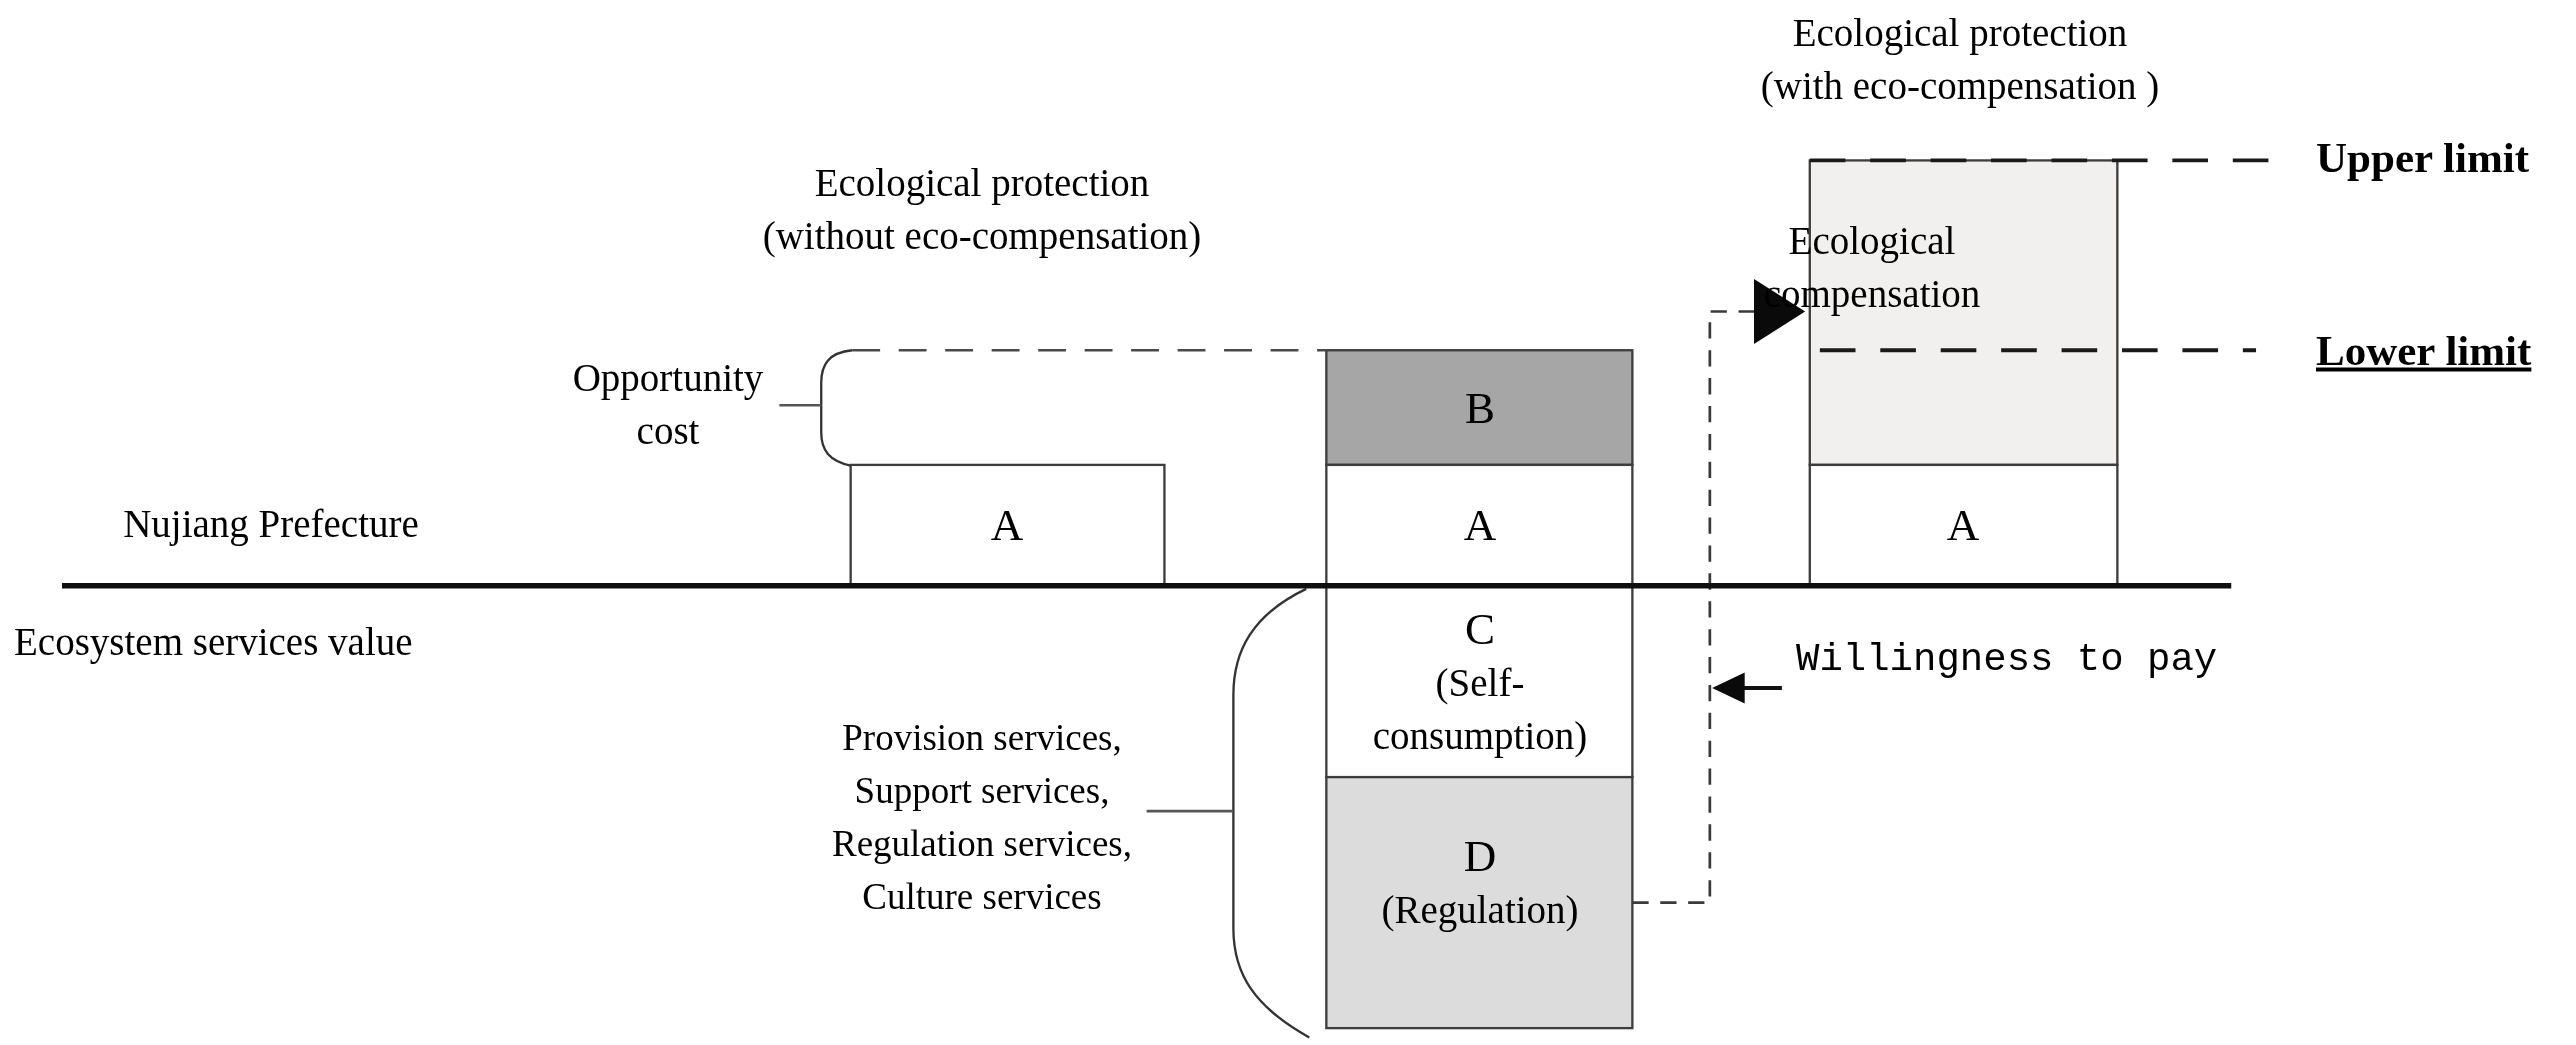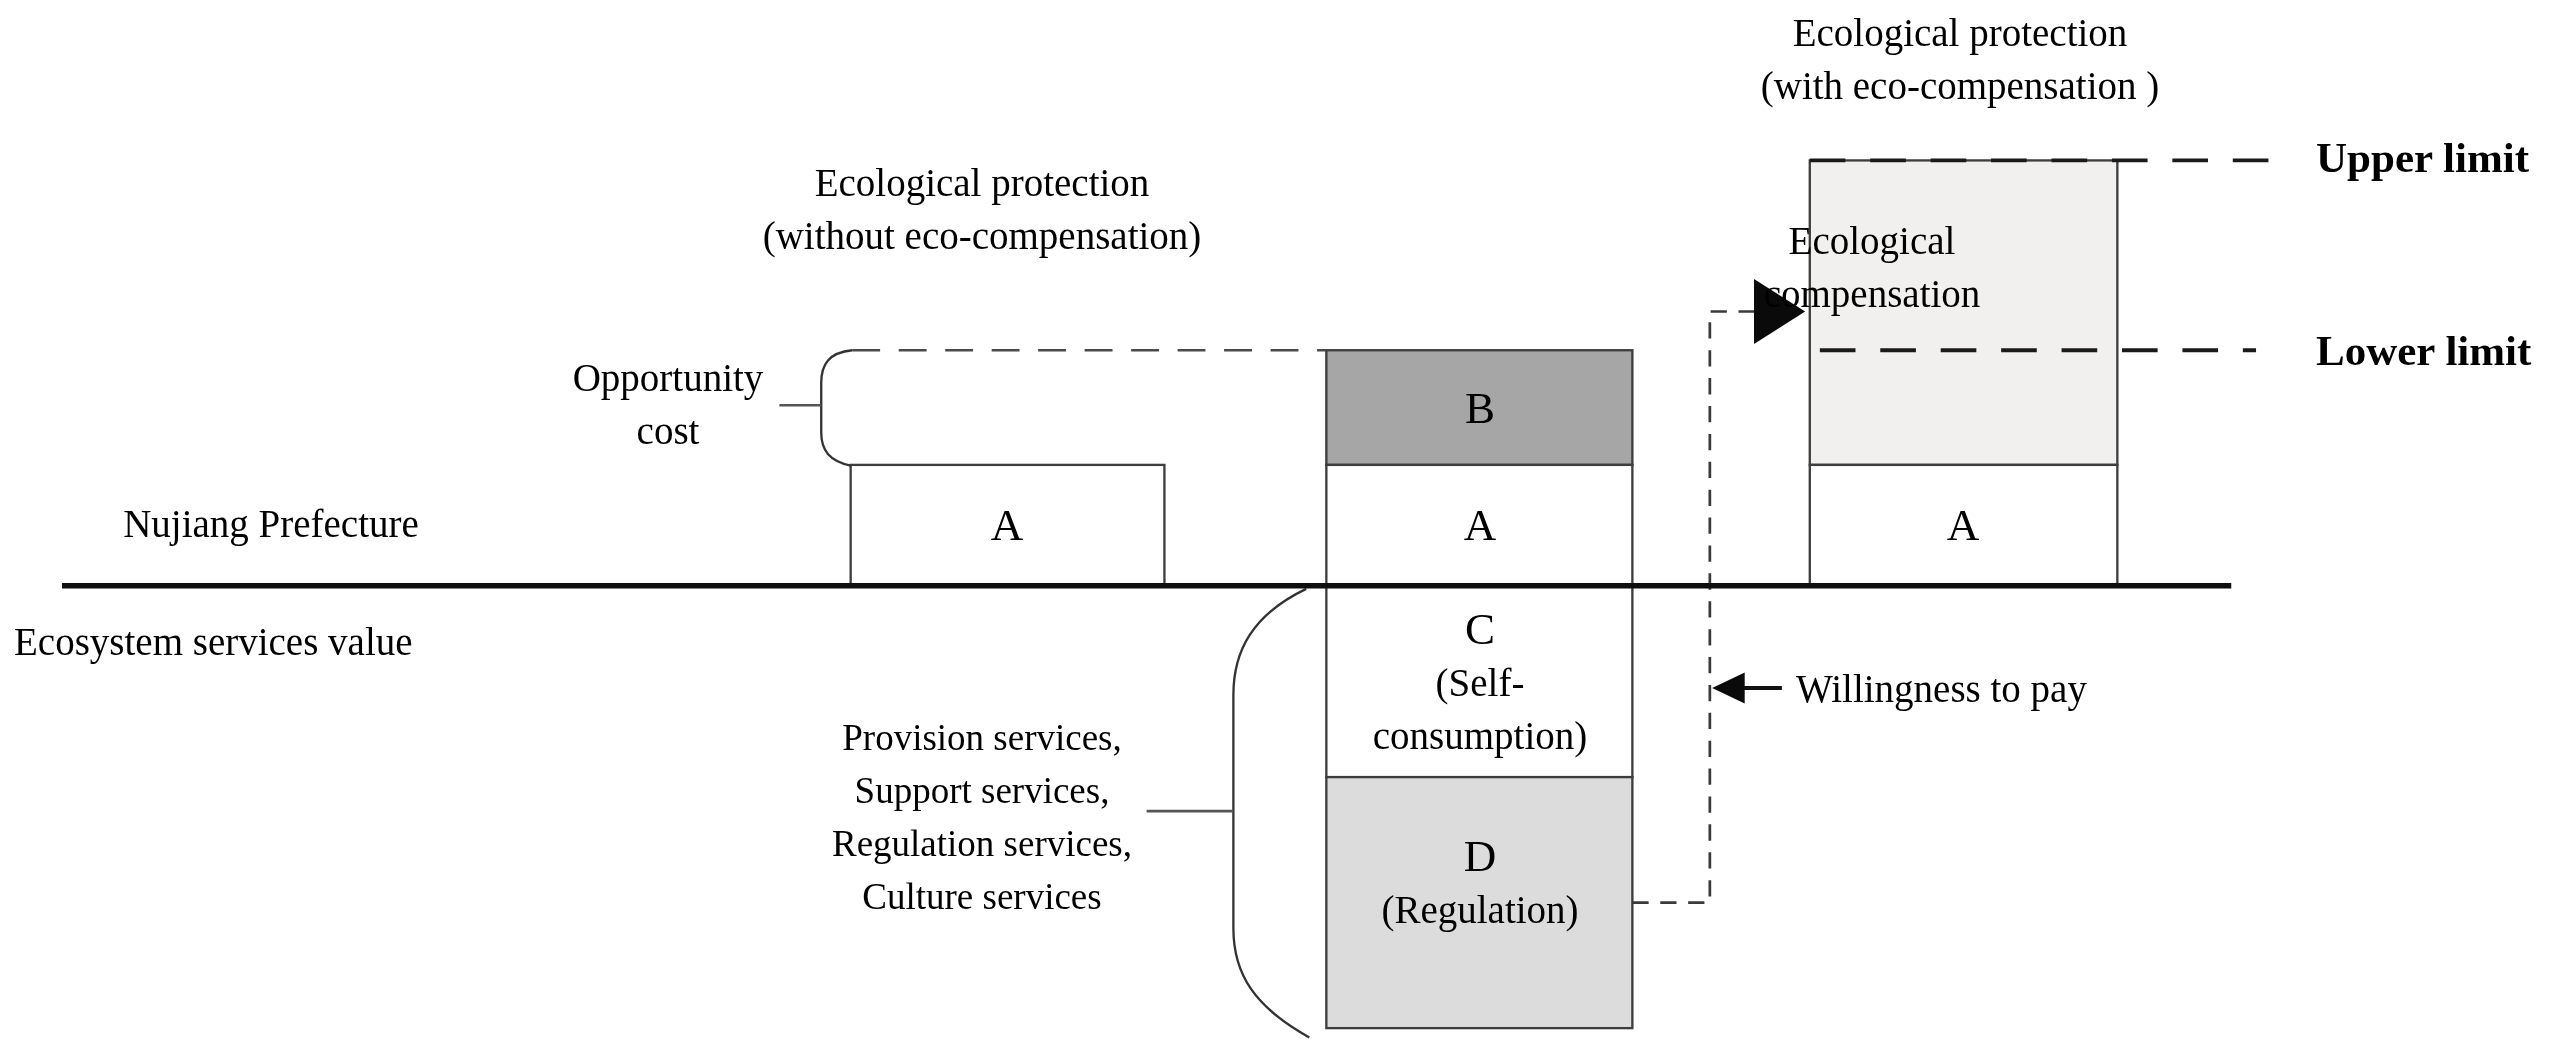--- a/index.html
+++ b/index.html
@@ -69,40 +69,40 @@
   <div class="lbl center" style="left:982px; top:209px;">
     <div>Ecological protection</div>
     <div>(without eco-compensation)</div>
   </div>
   <div class="lbl center" style="left:1960px; top:59px;">
     <div>Ecological protection</div>
     <div>(with eco-compensation )</div>
   </div>
 
   <div class="lbl vcenter limit" style="left:2316px; top:157px;">Upper limit</div>
-  <div class="lbl vcenter limit" style="left:2316px; top:350px;">Lower limit</div>
+  <div class="lbl vcenter limit" style="left:2316px; top:350px;text-decoration:underline;">Lower limit</div>
 
   <div class="lbl center" style="left:668px; top:404px;">
     <div>Opportunity</div>
     <div>cost</div>
   </div>
 
   <div class="lbl center" style="left:271px; top:523px;">
     <div>Nujiang Prefecture</div>
   </div>
   <div class="lbl vcenter" style="left:14px; top:641px;">Ecosystem services value</div>
 
   <div class="lbl center services" style="left:982px; top:817px;text-align:center;">
     <div>Provision services,</div>
     <div>Support services,</div>
     <div>Regulation services,</div>
     <div>Culture services</div>
   </div>
 
-  <div class="lbl vcenter" style="left:1796px; top:688px;">Willingness to pay</div>
+  <div class="lbl vcenter" style="left:1796px; top:660px;font-family:Liberation Mono, monospace;">Willingness to pay</div>
 
   <div class="lbl center big-letter" style="left:1007px; top:525px;">A</div>
   <div class="lbl center big-letter" style="left:1480px; top:408px;">B</div>
   <div class="lbl center big-letter" style="left:1480px; top:525px;">A</div>
   <div class="lbl center big-letter" style="left:1963px; top:525px;">A</div>
 
   <div class="lbl center" style="left:1480px; top:682px;">
     <div class="big-letter">C</div>
     <div>(Self-</div>
     <div>consumption)</div>

